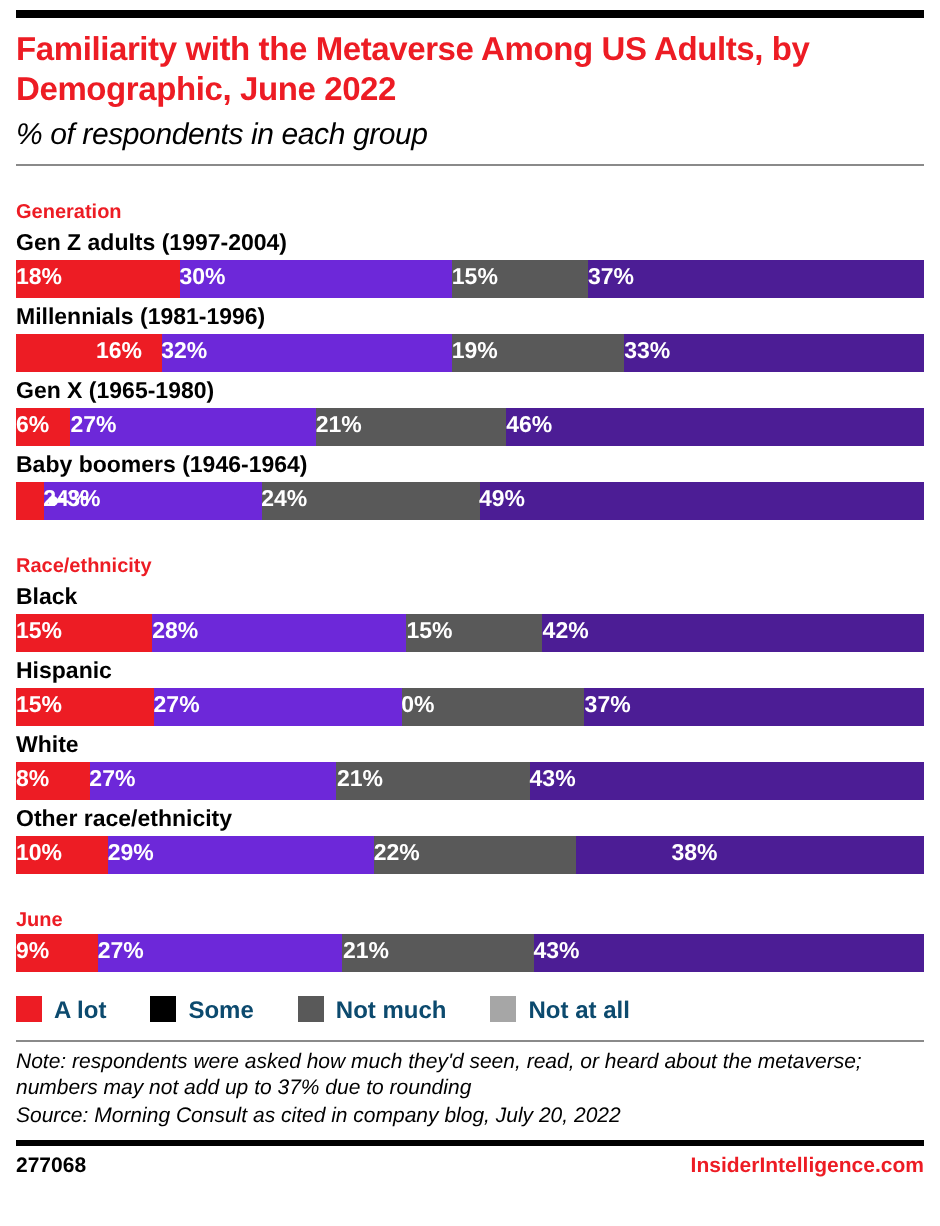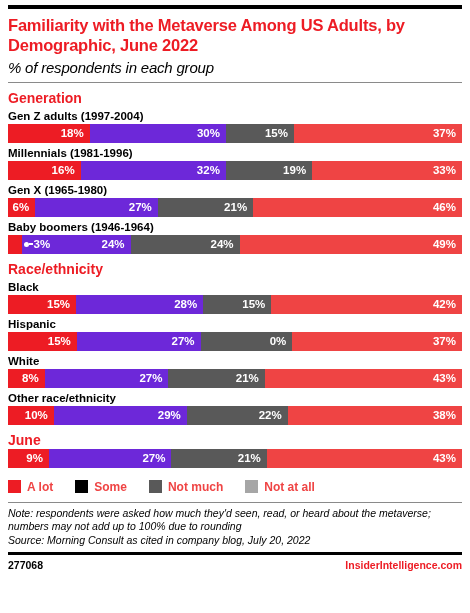--- a/index.html
+++ b/index.html
@@ -41,55 +41,54 @@
     color: #000000;
     margin-top: 3px;
     letter-spacing: -0.2px;
   }
   .header-rule {
     height: 1px;
     background: #8a8a8a;
     margin-top: 6px;
   }
   .section-head {
-    font-size: 14px;
+    font-size: 10px;
     font-weight: bold;
     color: #ED1C24;
-    margin-top: 7px;
+    margin-top: 18px;
     margin-bottom: 1px;
   }
   .row-label {
     font-size: 11.5px;
     font-weight: bold;
     color: #000000;
     margin-top: 4px;
     margin-bottom: 2px;
   }
   .bar {
     display: flex;
     width: 454px;
     height: 19px;
     overflow: hidden;
   }
   .seg {
     position: relative;
     display: flex;
     align-items: center;
-    justify-content: flex-end;
     box-sizing: border-box;
     padding-right: 6px;
     font-size: 11.5px;
     font-weight: bold;
     color: #ffffff;
     white-space: nowrap;
   }
   .seg.alot      { background: #ED1C24; }
   .seg.some      { background: #6d28d9; }
   .seg.notmuch   { background: #595959; }
-  .seg.notatall  { background: #ef4444; }
+  .seg.notatall  { background: #4c1d95; }
 
   
   .seg.tiny { padding-right: 0; }
   .callout {
     position: absolute;
     left: 100%;
     top: 50%;
     transform: translateY(-50%);
     display: flex;
     align-items: center;
@@ -129,21 +128,21 @@
   }
   .swatch {
     width: 13px;
     height: 13px;
     margin-right: 6px;
     flex: none;
   }
   .legend-label {
     font-size: 12px;
     font-weight: bold;
-    color: #ef4444;
+    color: #0c4a6e;
   }
   .note-rule {
     height: 1px;
     background: #8a8a8a;
     margin-top: 8px;
   }
   .note {
     font-size: 10.5px;
     font-style: italic;
     color: #000000;
@@ -255,21 +254,21 @@
         <div class="seg notatall" style="width: 49%;">
           <span>49%</span>
         </div>
       </div>
       <div class="section-head">Race/ethnicity</div>
       <div class="row-label">Black</div>
       <div class="bar">
         <div class="seg alot" style="width: 15%;">
           <span>15%</span>
         </div>
-        <div class="seg some" style="width: 28%; padding-left: 28px;">
+        <div class="seg some" style="width: 28%;">
           <span>28%</span>
         </div>
         <div class="seg notmuch" style="width: 15%;">
           <span>15%</span>
         </div>
         <div class="seg notatall" style="width: 42%;">
           <span>42%</span>
         </div>
       </div>
       <div class="row-label">Hispanic</div>
@@ -347,21 +346,21 @@
         <span class="swatch" style="background: rgb(89, 89, 89);"></span>
         <span class="legend-label">Not much</span>
       </div>
       <div class="legend-item">
         <span class="swatch" style="background: rgb(166, 166, 166);"></span>
         <span class="legend-label">Not at all</span>
       </div>
     </div>
 
   <div class="note-rule"></div>
-  <div class="note">Note: respondents were asked how much they'd seen, read, or heard about the metaverse; numbers may not add up to 100% due to rounding</div>
+  <div class="note">Note: respondents were asked how much they'd seen, read, or heard about the metaverse; numbers may not add up to 37% due to rounding</div>
   <div class="source">Source: Morning Consult as cited in company blog, July 20, 2022</div>
 
   <div class="bottom-rule"></div>
 
   <div class="footer">
     <span class="footer-id">277068</span>
     <span class="footer-brand">InsiderIntelligence.com</span>
   </div>
 
 </div>

